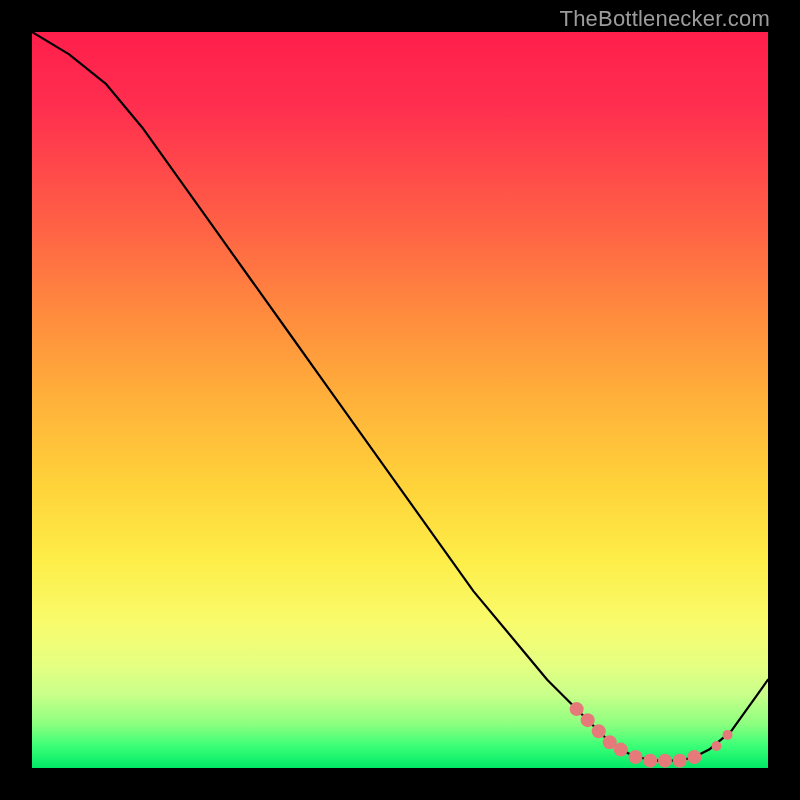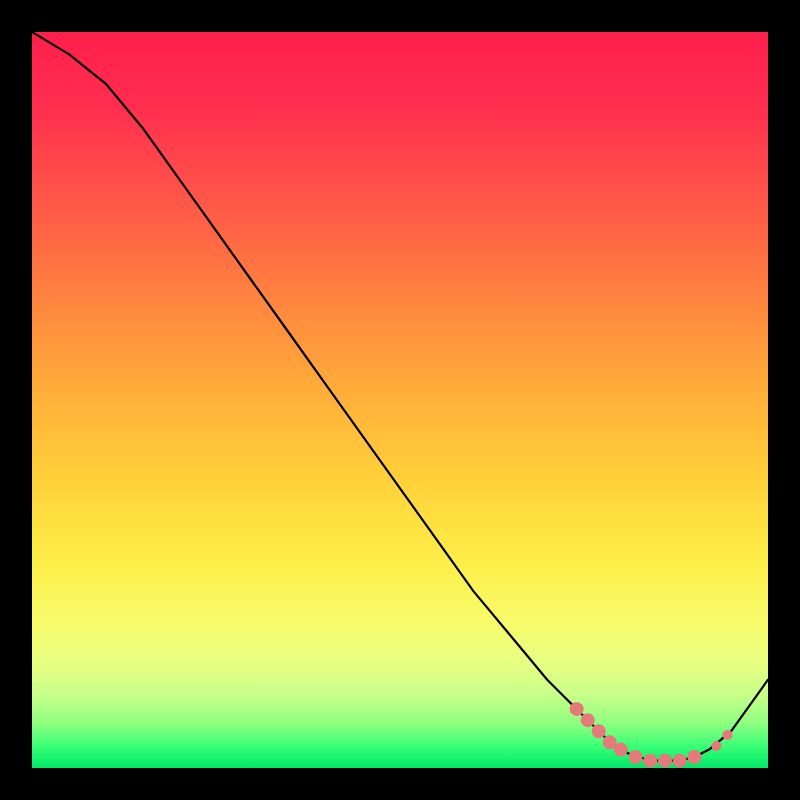--- a/index.html
+++ b/index.html
@@ -77,13 +77,14 @@
           <circle cx="618.24" cy="728.64" r="7" fill="#e67a7a"></circle>
           <circle cx="632.96" cy="728.64" r="7" fill="#e67a7a"></circle>
           <circle cx="647.68" cy="728.64" r="7" fill="#e67a7a"></circle>
           <circle cx="662.40" cy="724.96" r="7" fill="#e67a7a"></circle>
           <circle cx="684.48" cy="713.92" r="5" fill="#e67a7a"></circle>
           <circle cx="695.52" cy="702.88" r="5" fill="#e67a7a"></circle>
         </g>
     </svg>
   </div>
 
+  <div class="watermark">TheBottlenecker.com</div>
 </div>
 
 </body></html>

